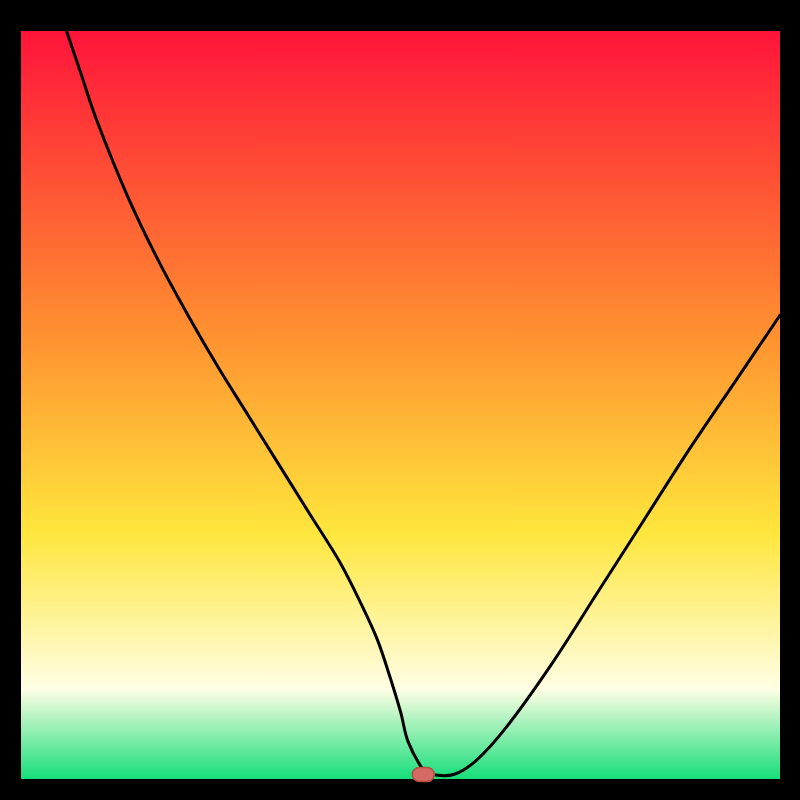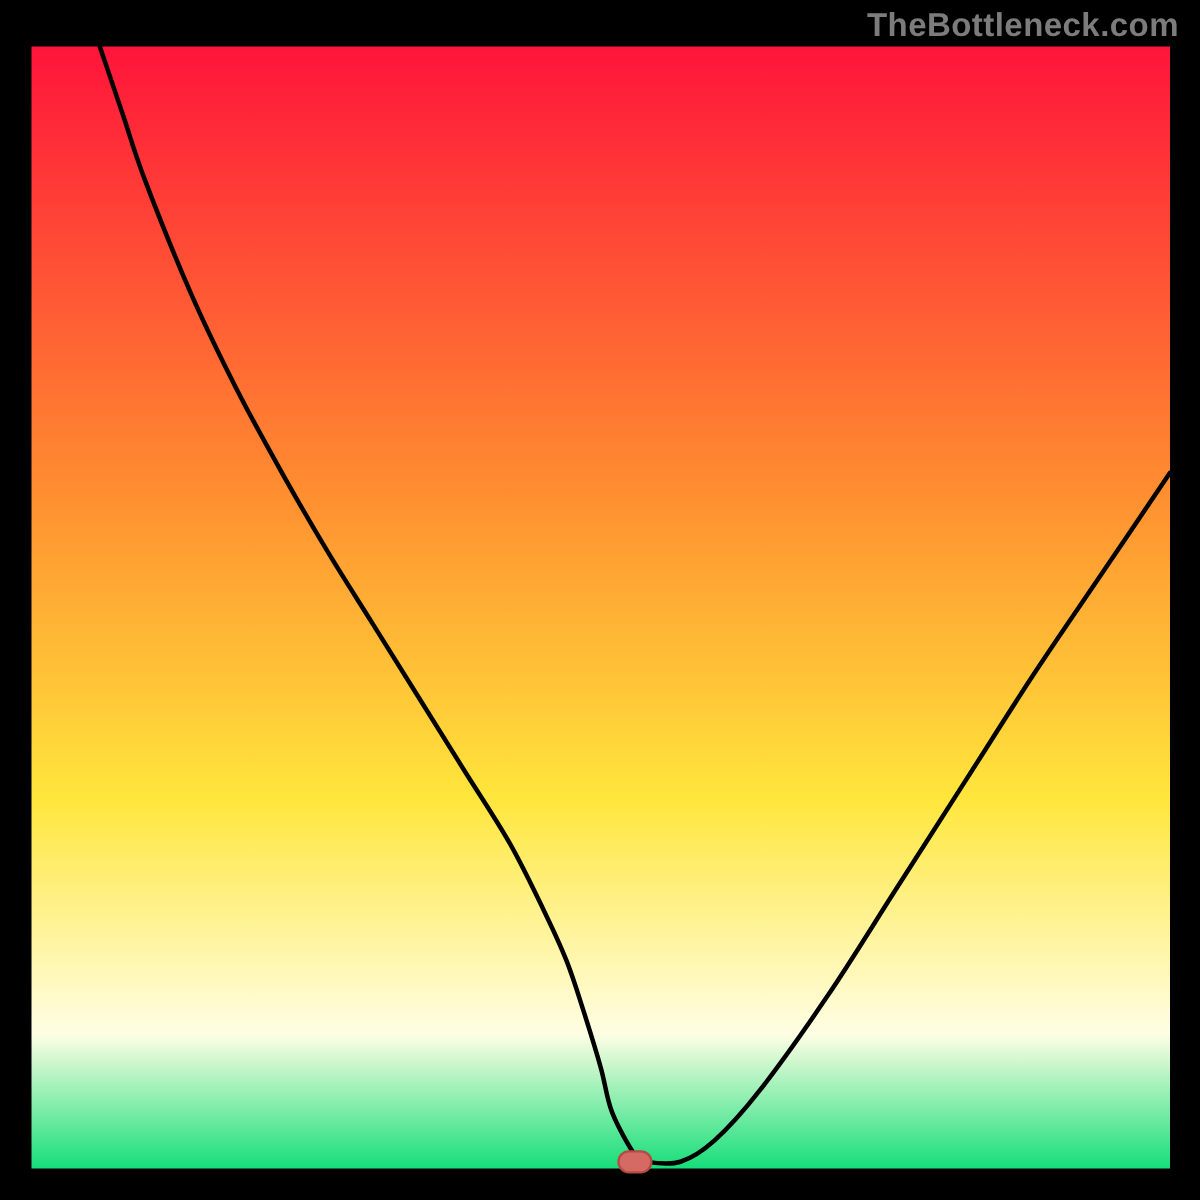--- a/index.html
+++ b/index.html
@@ -50,14 +50,13 @@
         </linearGradient>
     </defs>
 
     <rect id="plot-rect" fill="url(#bg-grad)" x="21" y="31" width="759" height="748"></rect>
 
     <path id="curve" fill="none" stroke-width="3" stroke-linejoin="round" stroke-linecap="round" d="M 66.53999999999999 31 C 69.07 38.480000000000004, 76.66 60.92000000000004, 81.72 75.88000000000004 C 86.78 90.84000000000003, 89.31 100.81333333333333, 96.9 120.75999999999999 C 104.49000000000001 140.70666666666665, 117.14 172.49666666666664, 127.26 195.55999999999997 C 137.38 218.6233333333333, 147.5 239.19333333333338, 157.62 259.14000000000004 C 167.74 279.0866666666667, 177.85999999999999 297.16333333333336, 187.98 315.24 C 198.1 333.31666666666666, 208.22 350.77, 218.34 367.59999999999997 C 228.46 384.42999999999995, 238.57999999999998 400.0133333333333, 248.7 416.22 C 258.82 432.42666666666673, 268.94 448.6333333333334, 279.06 464.84000000000003 C 289.18 481.0466666666667, 299.3 497.2533333333334, 309.42 513.46 C 319.54 529.6666666666667, 330.92499999999995 546.4966666666666, 339.78 562.0799999999999 C 348.635 577.6633333333333, 356.225 593.87, 362.55 606.96 C 368.875 620.0500000000001, 373.30249999999995 629.4, 377.72999999999996 640.62 C 382.15749999999997 651.84, 385.32 662.4366666666666, 389.115 674.28 C 392.91 686.1233333333333, 397.3375 700.46, 400.5 711.6800000000001 C 403.6625 722.9000000000001, 404.295 731.876, 408.09000000000003 741.6 C 411.88500000000005 751.3240000000001, 419.475 764.5386666666667, 423.27000000000004 770.024 C 427.06500000000005 775.5093333333333, 425.8 773.7639999999999, 430.86 774.512 C 435.92 775.26, 446.03999999999996 776.8806666666666, 453.62999999999994 774.512 C 461.2199999999999 772.1433333333333, 467.54499999999996 768.2786666666666, 476.4 760.3 C 485.255 752.3213333333333, 494.11 742.8466666666667, 506.76 726.64 C 519.41 710.4333333333333, 537.1199999999999 685.5, 552.3 663.06 C 567.48 640.6199999999999, 582.6600000000001 615.6866666666666, 597.84 592 C 613.02 568.3133333333334, 628.2 544.6266666666667, 643.38 520.94 C 658.56 497.2533333333334, 673.74 472.9433333333334, 688.92 449.88000000000005 C 704.0999999999999 426.8166666666667, 719.28 405, 734.4599999999999 382.56 C 749.6399999999999 360.12, 772.41 326.46000000000004, 780 315.24" stroke="#000000"></path>
 
     <rect id="marker" rx="7" ry="7" width="22" height="14" x="412.27000000000004" y="767.512" fill="#d46a63" stroke="#b64b43" stroke-width="1.5"></rect>
   </svg>
 
-  <div class="watermark">TheBottleneck.com</div>
 </div>
 
 </body></html>

